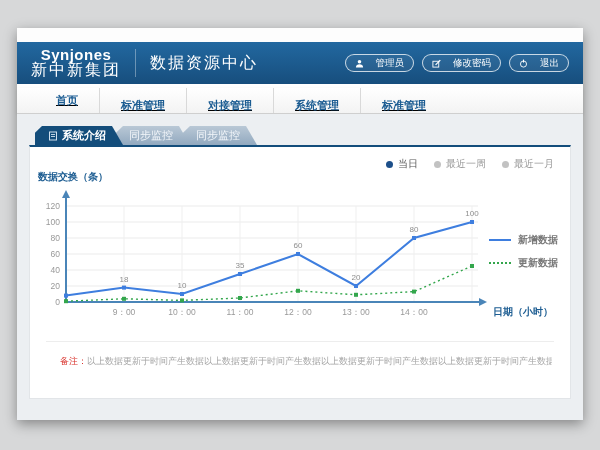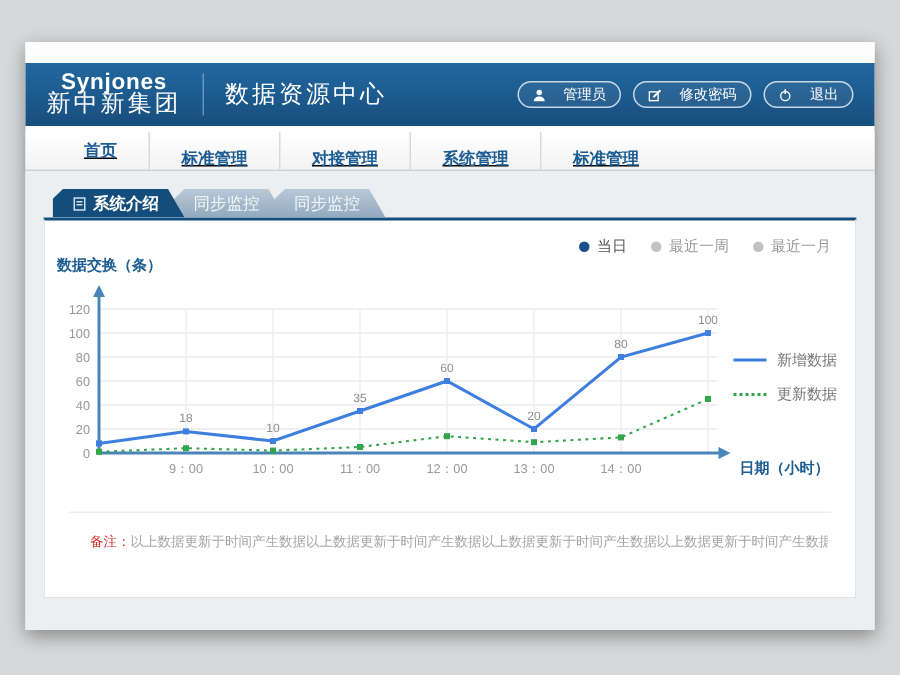--- a/index.html
+++ b/index.html
@@ -52,21 +52,21 @@
   .filter { display:flex; align-items:center; gap:5px; font-size:10px; color:#9a9a9a; cursor:pointer; }
   .filter .dot { width:7px; height:7px; border-radius:50%; background:#c2c2c2; }
   .filter.selected { color:#555; }
   .filter.selected .dot { background:#1d4f8a; }
 
   .chart { position:absolute; left:0; top:0; width:542px; height:186px; }
   .chart text { font-family:"Liberation Sans","DejaVu Sans",sans-serif; }
 
   .chart-legend { position:absolute; right:12px; top:86px; }
   .legend-item { display:flex; align-items:center; gap:7px; font-size:10px; color:#777;
-                 margin-bottom:9px; cursor:pointer; }
+                 margin-bottom:9px; cursor:pointer;font-weight:bold; }
   .sample { width:22px; height:0; }
   .sample.solid  { border-top:2px solid #3e7edf; }
   .sample.dotted { border-top:2px dotted #33a64c; }
 
   .note-divider { position:absolute; top:194px; left:16px; right:16px; border-top:1px solid #ededed; }
   .note { position:absolute; top:208px; left:30px; right:18px; font-size:9px; color:#a5a5a5;
           white-space:nowrap; overflow:hidden; }
   .note-prefix { color:#d9312b; }
 </style>
 </head>

